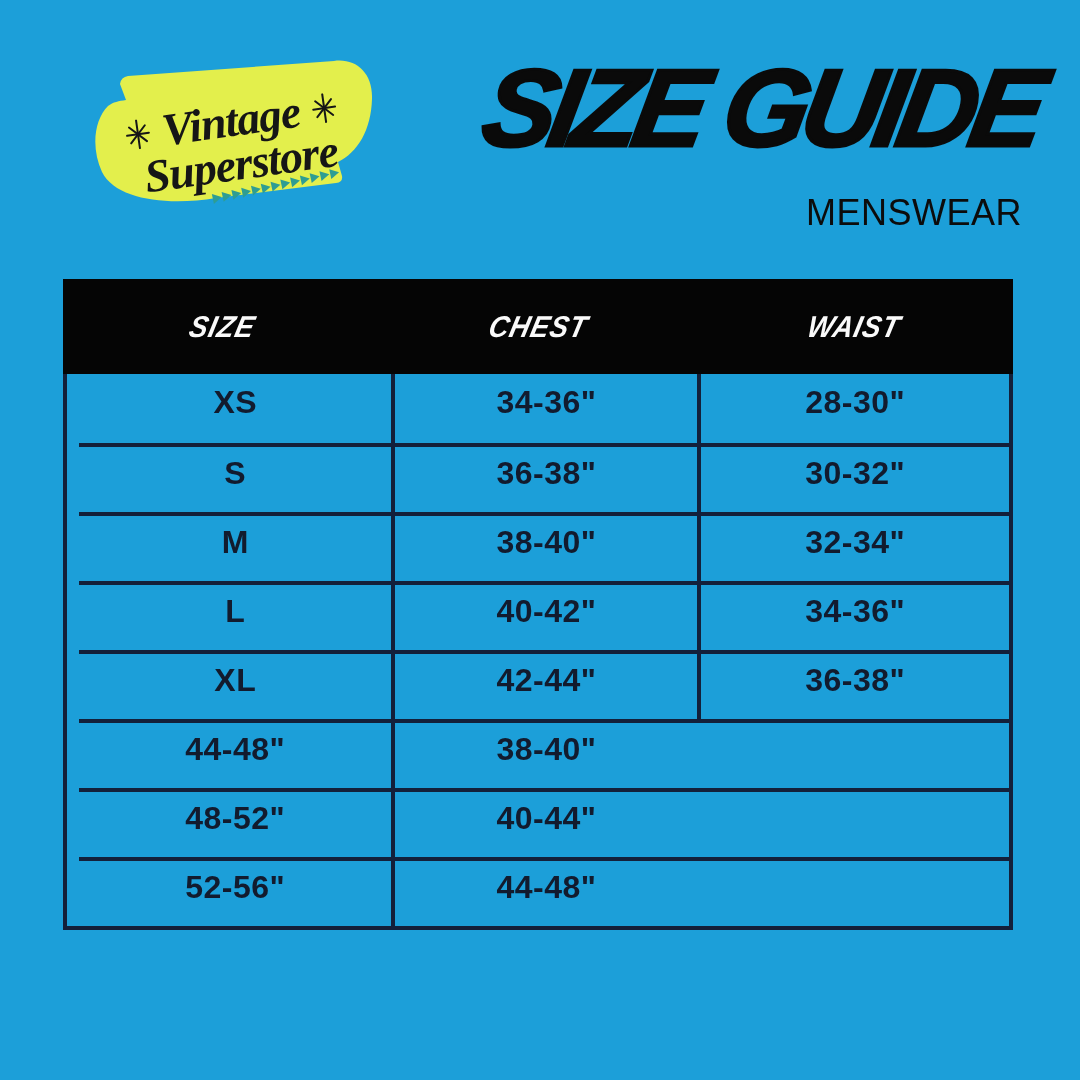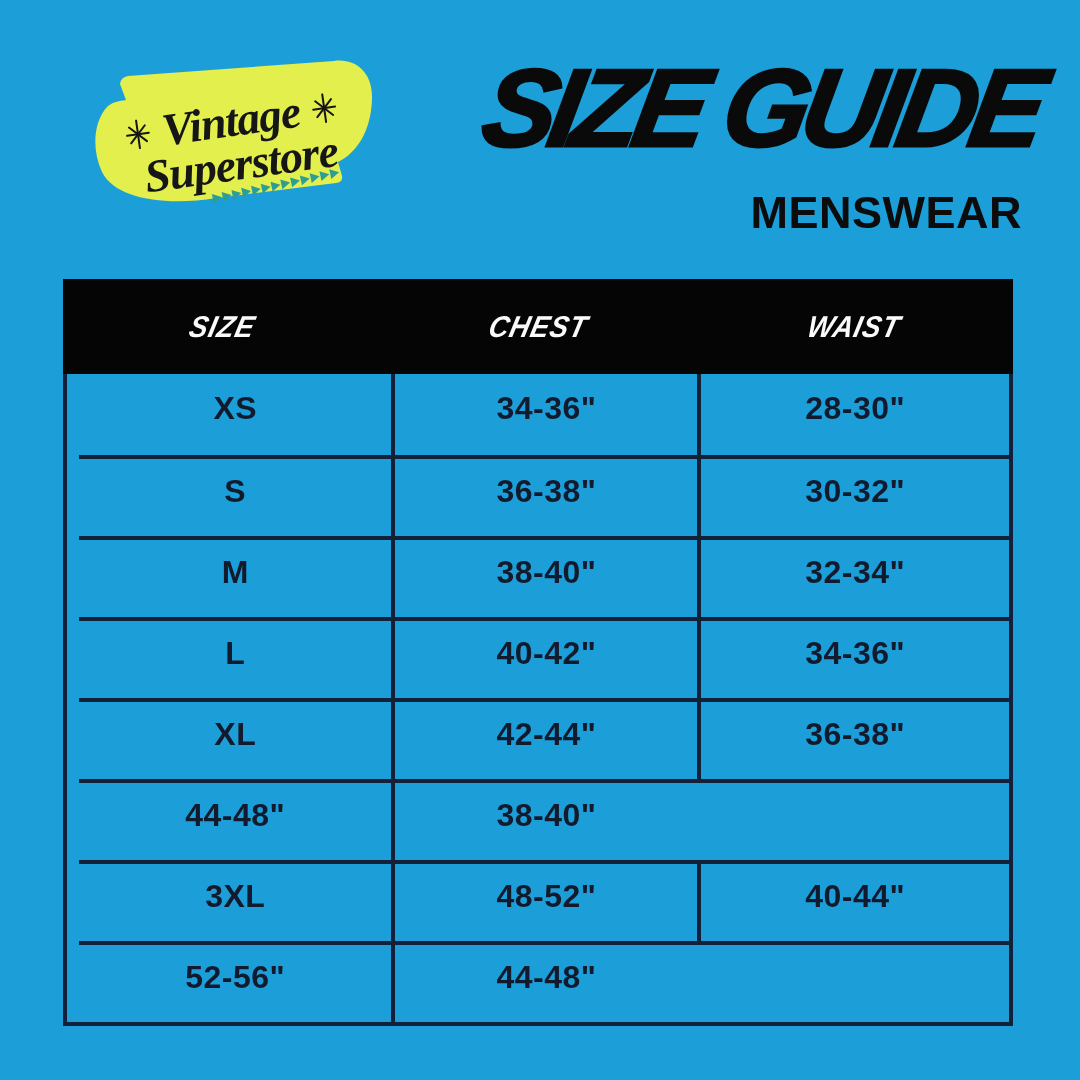--- a/index.html
+++ b/index.html
@@ -29,38 +29,38 @@
   
   .title-block { position:absolute; top:52px; right:52px; text-align:right; }
   .title-block h1 {
     font-size:110px; line-height:112px; font-weight:bold; font-style:italic;
     color:#0A0A0A; letter-spacing:-7px; white-space:nowrap;
     transform:skewX(-10deg); transform-origin:right bottom;
     -webkit-text-stroke:3px #0A0A0A;
   }
   .title-block h2 {
     margin-top:26px; margin-right:6px;
-    font-size:45px; line-height:45px; font-weight:bold; color:#0C0C0C; letter-spacing:0.5px;
+    font-size:36px; line-height:45px; font-weight:normal; color:#0C0C0C; letter-spacing:0.5px;
   }
 
   
   .size-table { position:absolute; left:63px; top:279px; width:950px; }
   .thead {
     height:95px; background:#050505;
     display:grid; grid-template-columns:33.6fr 32.9fr 33.5fr; align-items:center;
   }
   .thead .hcell { text-align:center; }
   .thead .hcell span {
     display:inline-block; color:#FAFAFA; font-weight:bold; font-style:italic;
     font-size:30px; letter-spacing:1px;
     transform:skewX(-13deg) scaleX(0.92);
   }
   .tbody { border:4px solid #13203A; border-top:none; }
   .trow {
-    display:grid; grid-template-columns:33.6fr 32.9fr 33.5fr; height:81px;margin-left:12px;
+    display:grid; grid-template-columns:33.6fr 32.9fr 33.5fr; height:69px;margin-left:12px;
   }
   .trow + .trow { border-top:4px solid #13203A; }
   .cell {
     display:flex; align-items:center; justify-content:center; padding-bottom:12px;
     font-size:32px; font-weight:bold; color:#121B2E; letter-spacing:0.5px;
   }
   .cell + .cell { border-left:4px solid #13203A; }
 </style>
 </head>
 <body>
@@ -152,21 +152,20 @@
         <div class="trow">
           <div class="cell">XL</div>
           <div class="cell">42-44"</div>
           <div class="cell">36-38"</div>
         </div>
         <div class="trow">
           <div class="cell">44-48"</div>
           <div class="cell">38-40"</div>
         </div>
         <div class="trow">
-          <div class="cell">3XL</div>
           <div class="cell">48-52"</div>
           <div class="cell">40-44"</div>
         </div>
         <div class="trow">
           <div class="cell">52-56"</div>
           <div class="cell">44-48"</div>
         </div>
       </div>
   </div>
 

